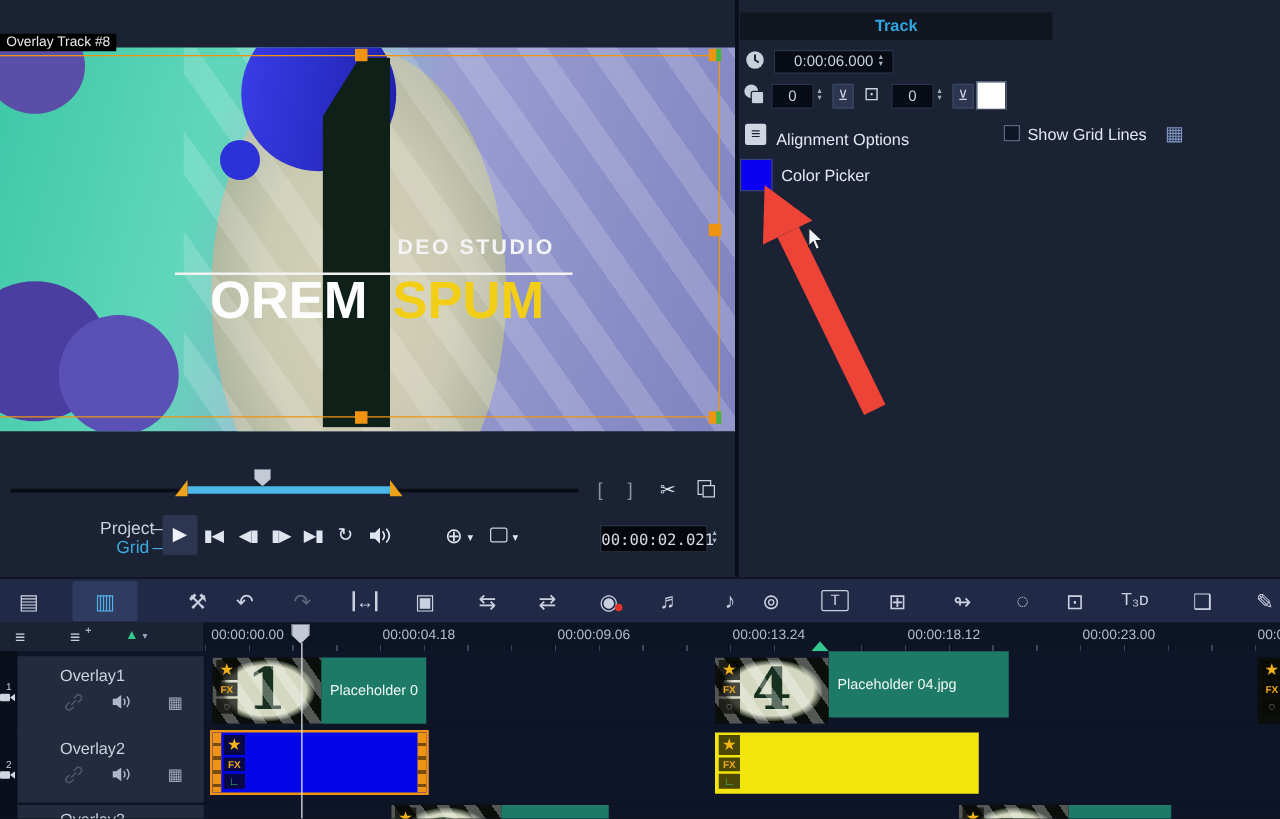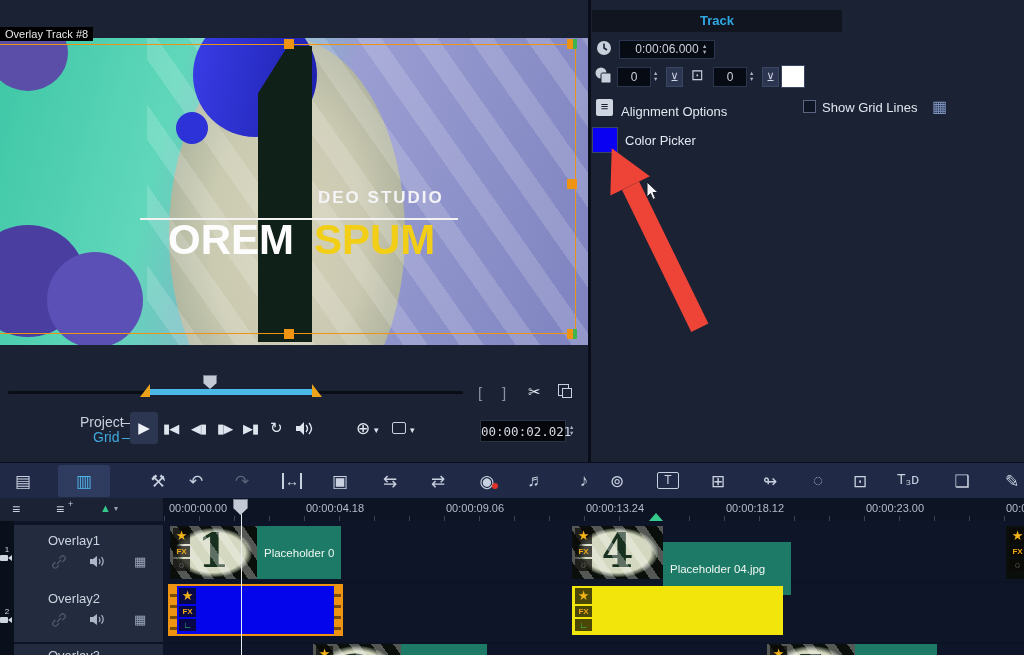--- a/index.html
+++ b/index.html
@@ -353,21 +353,21 @@
       <span class="cl-label">Placeholder 0</span>
     </div>
     <div class="clip thumb" style="left:572px;top:5px;width:91px;height:53px">
       <div class="oval"></div>
         <div class="num">4</div>
         <div class="shine"></div>
       <span class="badge star">★</span>
       <span class="badge fx">FX</span>
       <span class="badge third">◌</span>
     </div>
-    <div class="clip green" style="left:663px;top:21px;width:128px;height:53px">
+    <div class="clip green" style="left:663px;top:0;width:144px;height:53px">
       <span class="cl-label">Placeholder 04.jpg</span>
     </div>
     <div class="clip thumb" style="left:1006px;top:5px;width:18px;height:53px">
       <span class="badge star">★</span>
       <span class="badge fx">FX</span>
       <span class="badge third">◌</span>
     </div>
 
     <div class="clip sel-clip" style="left:168px;top:63px;width:175px;height:52px">
       <div class="griphandle" style="left:0"></div>

